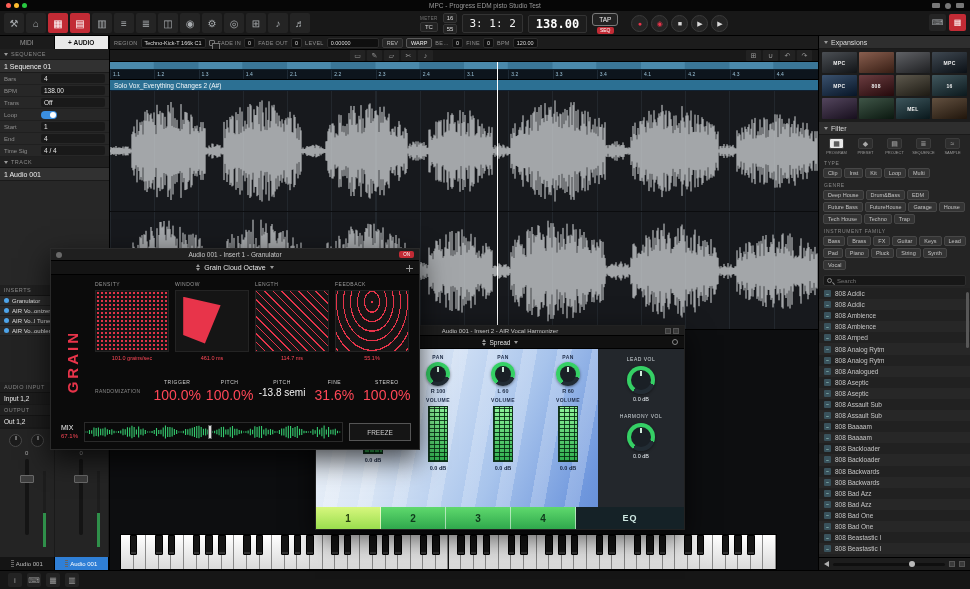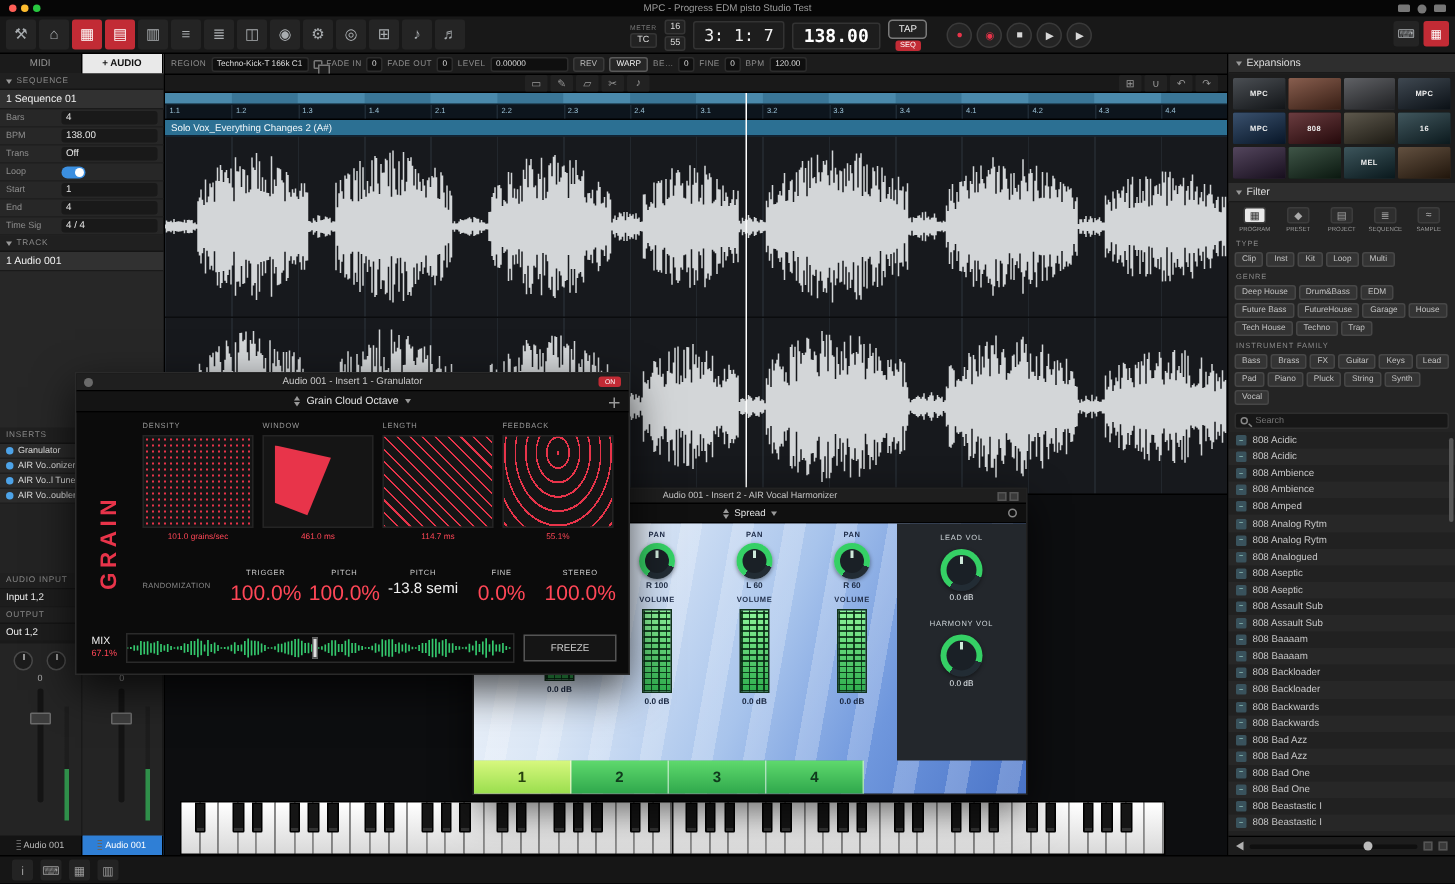--- a/index.html
+++ b/index.html
@@ -321,21 +321,21 @@
       </div>
     <div class="transport">
       <div class="tp-mini">
         <span class="tp-lab">METER</span>
         <span class="tp-cell">TC</span>
       </div>
       <div class="tp-mini">
         <span class="tp-cell">16</span>
         <span class="tp-cell">55</span>
       </div>
-      <div class="tp-pos">3: 1: 7</div>
+      <div class="tp-pos">3: 1: 2</div>
       <div class="tp-bpm">138.00</div>
       <div class="tp-tapwrap">
         <div class="tp-tap">TAP</div>
         <div class="tp-mode">SEQ</div>
       </div>
       <div class="tp-buttons">
 
       <div class="tp-btn red">
             <span class="glyph">●</span>
           </div>
@@ -640,21 +640,21 @@
             <div class="g-param">
               <div class="p-lab">PITCH</div>
               <div class="p-val">100.0%</div>
             </div>
             <div class="g-param white">
               <div class="p-lab">PITCH</div>
               <div class="p-val">-13.8 semi</div>
             </div>
             <div class="g-param">
               <div class="p-lab">FINE</div>
-              <div class="p-val">0.0%</div>
+              <div class="p-val">31.6%</div>
             </div>
             <div class="g-param">
               <div class="p-lab">STEREO</div>
               <div class="p-val">100.0%</div>
             </div>
           </div>
       </div>
       <div class="g-mix">
         <div class="mix-labels">
           <span class="mix-l">MIX</span>
@@ -739,20 +739,23 @@
             <span>1</span>
           </div>
           <div class="h-tab green">
             <span>2</span>
           </div>
           <div class="h-tab green">
             <span>3</span>
           </div>
           <div class="h-tab green">
             <span>4</span>
+          </div>
+          <div class="h-tab dark">
+            <span>EQ</span>
           </div>
         </div>
     </div>
   </div>
 
   <div class="rightp">
     <div class="rp-head">
       <span class="caret"></span>
       <span>Expansions</span>
     </div>

